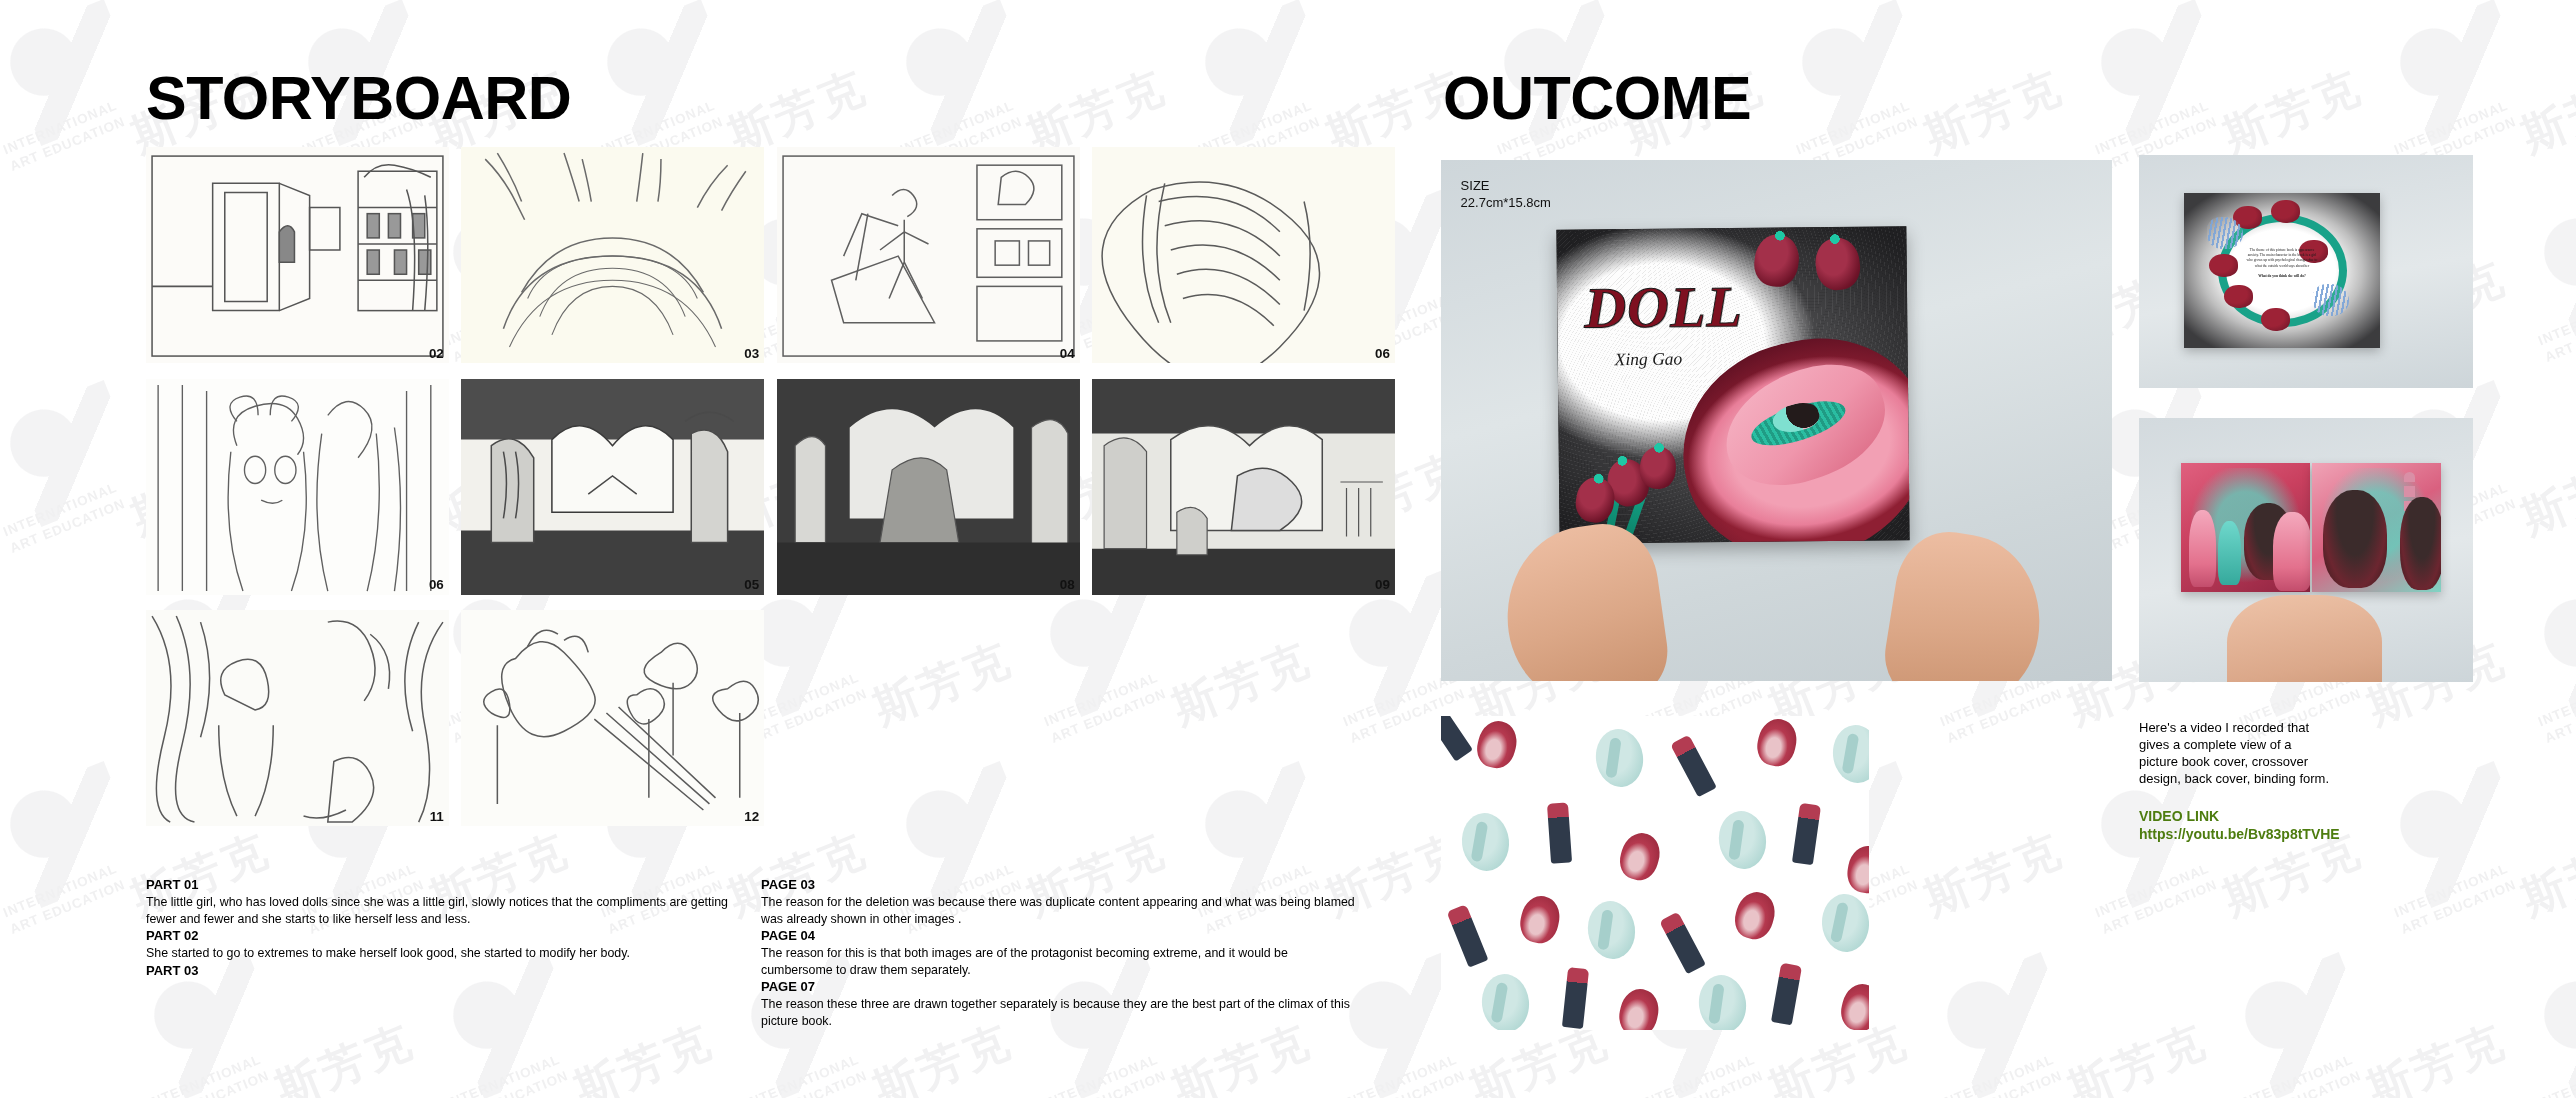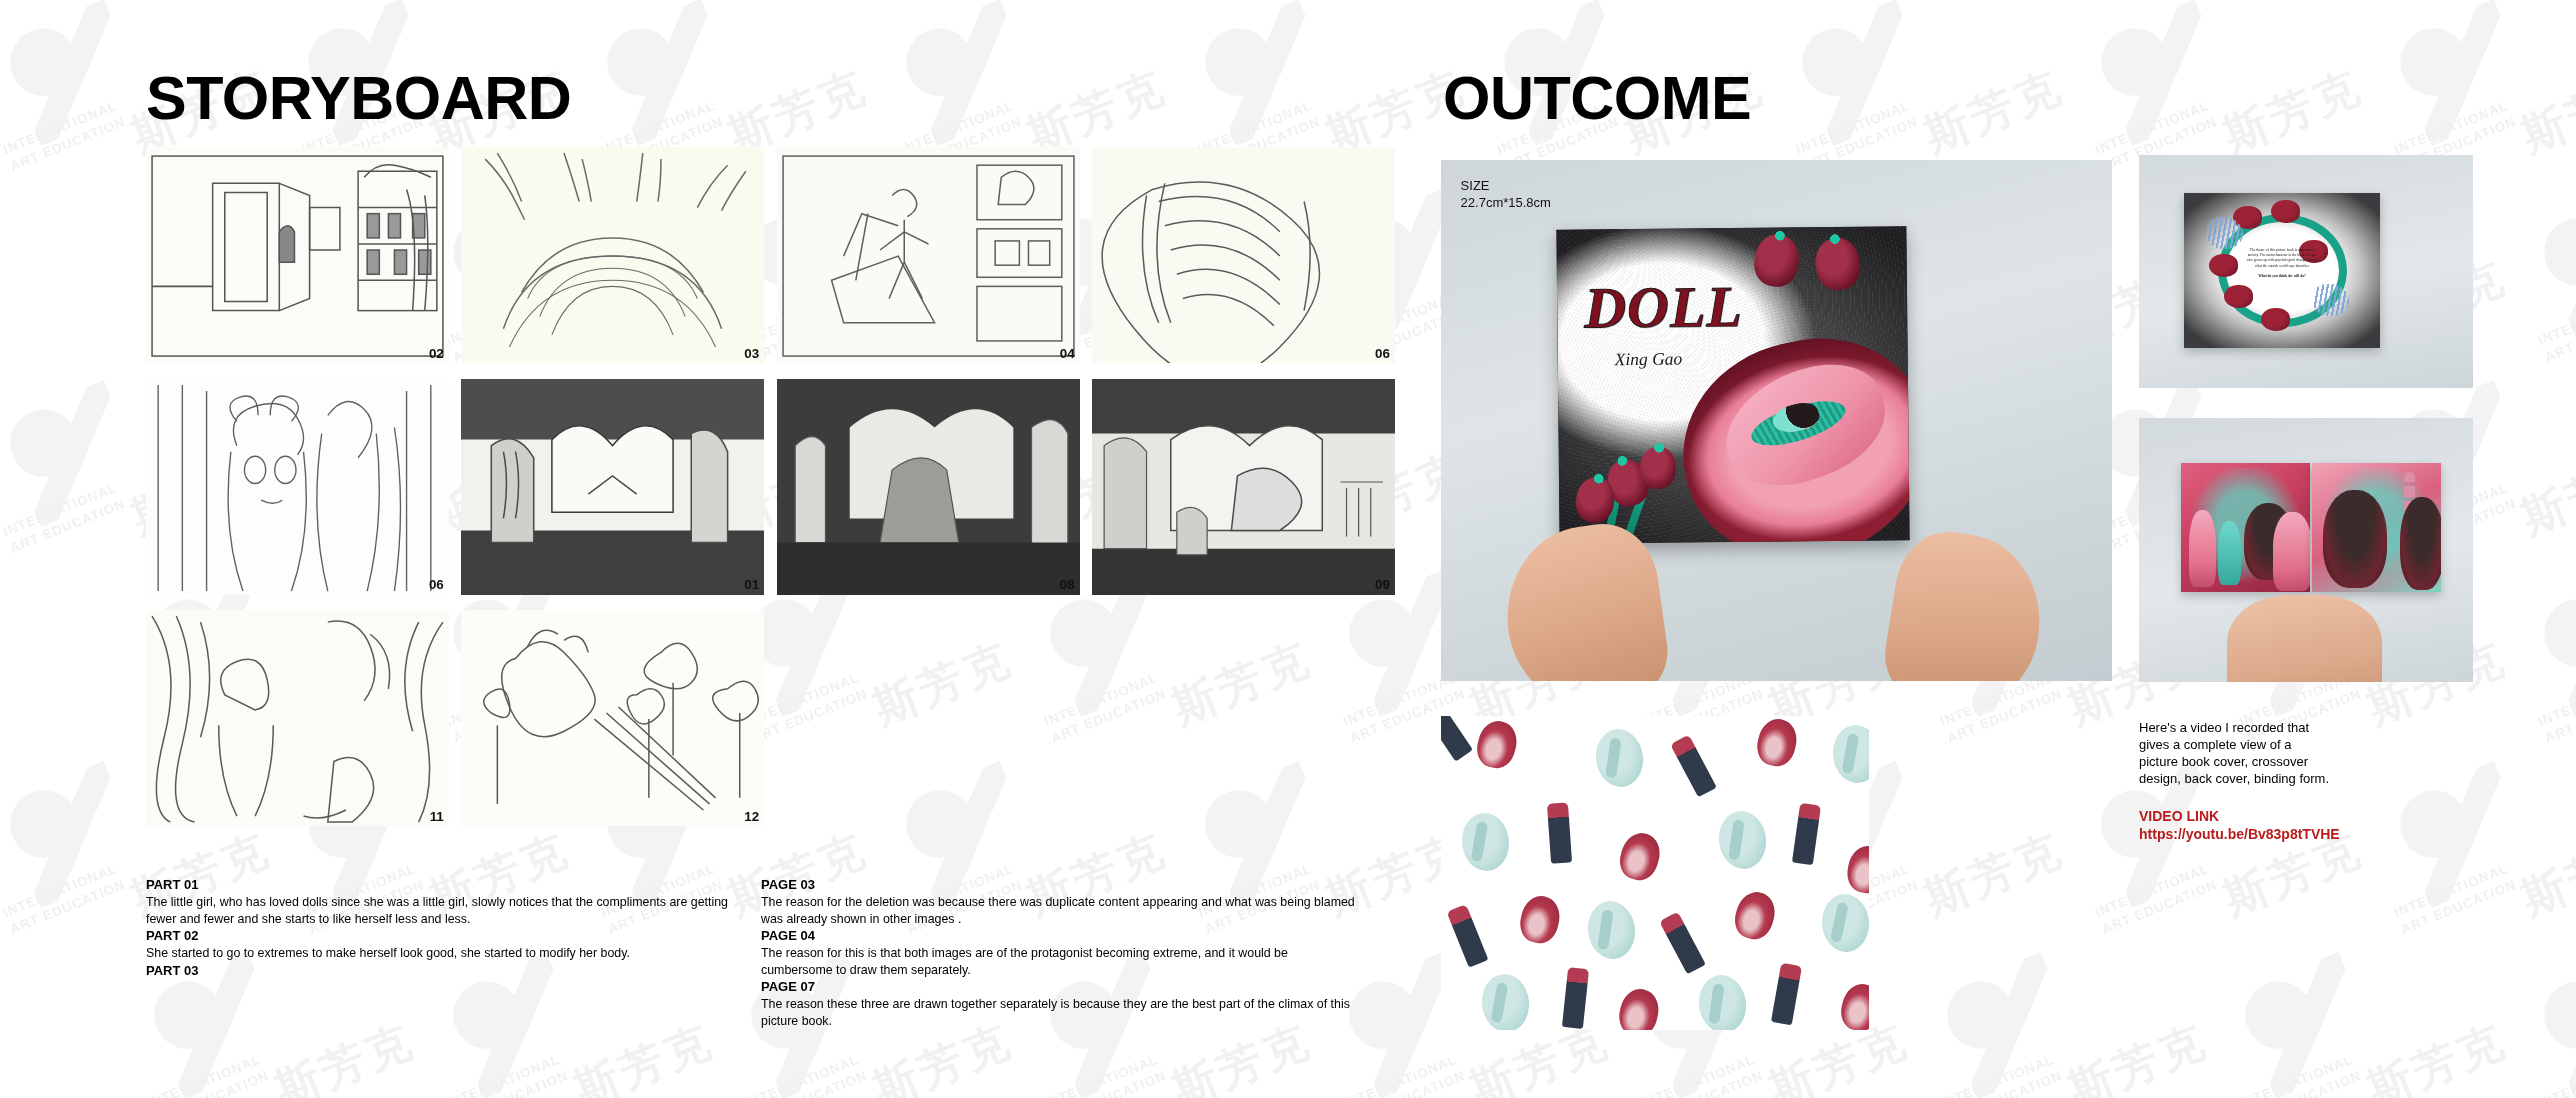--- a/index.html
+++ b/index.html
@@ -405,21 +405,21 @@
     left: 2139px; top: 720px;
     width: 192px;
     font-size: 13px;
     line-height: 1.30;
   }
   #video-link-block {
     position: absolute;
     left: 2139px; top: 808px;
     width: 201px;
     z-index: 6;
-    color: #b91c1c;
+    color: #4d7c0f;
     font-size: 14px;
     font-weight: 700;
     line-height: 1.28;
   }
   #video-link-block .vl-url { word-break: break-all; }
 </style>
 </head>
 <body>
 
 <div id="board">
@@ -862,21 +862,21 @@
          <path d="M30 20q10-10 20 2 10-12 20-2v24H30z"></path>
        </g>
        <g stroke="#4a4a4a" fill="none" stroke-width=".5">
          <path d="M42 38l8-6 8 6"></path>
          <path d="M10 22q8-6 14 4v28H10z" fill="#cfcfcb"></path>
          <path d="M76 18q8-4 12 6v30H76z" fill="#d4d4d0"></path>
          <path d="M74 14q8-6 16 0"></path>
          <path d="M14 24q2 10 0 22M18 24q2 10 0 22"></path>
        </g>
      </svg>
-        <div class="sb-num">01</div>
+        <div class="sb-num">05</div>
       </div>
       <div class="sb-cell">
         <div class="sb-frame"></div>
         <svg class="sketch" viewBox="0 0 100 72" preserveAspectRatio="none">
        <rect width="100" height="72" fill="#3c3c3c"></rect>
        <path d="M24 16q14-12 28 0 14-12 26 0v30H24z" fill="#e9e9e6"></path>
        <g fill="#d8d8d4" stroke="#555" stroke-width=".4">
          <path d="M6 22q6-6 10 0v32H6z"></path>
          <path d="M84 16q8-6 12 2v40H84z"></path>
          <path d="M38 30q10-8 18 0l4 24H34z" fill="#9c9c98"></path>

